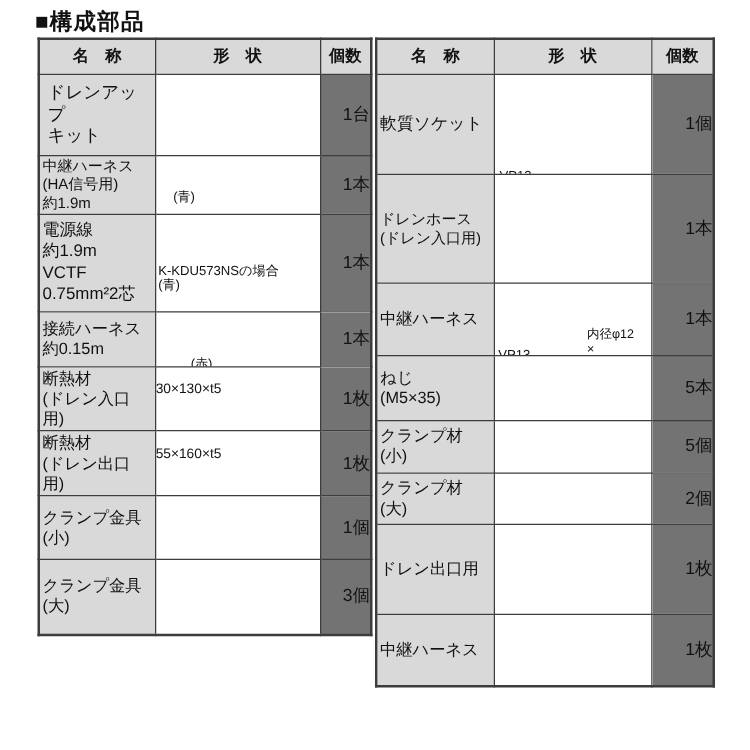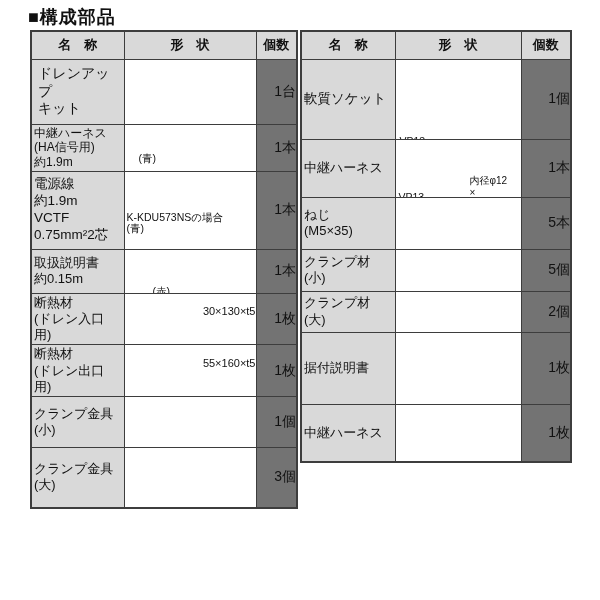--- a/index.html
+++ b/index.html
@@ -13,21 +13,21 @@
   th{background:#d9d9d9;font-size:13px;font-weight:bold;}
   td.name{background:#d9d9d9;white-space:pre-line;font-size:13px;line-height:1.25;padding:1px 2px;}
   td.name.big{font-size:13.5px;}
   td.name.left{text-align:left;padding-left:6px;font-size:14px;}
   td.name.sm{font-size:12px;line-height:1.2;margin-left:36px;}
   td.qty{background:#737373;text-align:right;font-size:14px;}
   td.shape{background:#fff;}
   .sb{position:relative;width:100%;height:100%;}
   .sb svg{position:absolute;left:0;top:0;width:100%;height:100%;display:block;}
   .lbl{position:absolute;font-size:10.5px;line-height:11px;white-space:nowrap;}
-  .dim{position:absolute;left:0;right:0;bottom:2px;text-align:right;font-size:11px;}
+  .dim{position:absolute;left:0;right:0;bottom:2px;text-align:left;font-size:11px;}
   .anno{position:absolute;right:1px;top:7px;width:50px;font-size:10px;line-height:12px;}
   .anno span{display:block;}
   svg path,svg polygon,svg rect,svg circle,svg ellipse,svg polyline{fill:none;stroke:#2e2e2e;stroke-width:1.2;}
   svg .fill{fill:#2e2e2e;stroke:none;}
 </style>
 </head>
 <body>
 
 <div class="page">
   <div class="title">■構成部品</div>
@@ -125,21 +125,21 @@
         </svg>
         <span class="lbl" style="left:2px;top:2px">K-KDU573NSの場合</span>
         <span class="lbl" style="left:2px;top:13px">(青)</span>
 
       </div>
           </td>
       <td class="qty">1本</td>
     </tr>
 
     <tr style="height:44px">
-      <td class="name">取扱説明書
+      <td class="name">接続ハーネス
 約0.15m</td>
       <td class="shape">
             <div class="sb">
         <svg viewBox="0 0 132 44">
           <polygon points="52,20 68,15 80,19 64,24"></polygon>
           <polygon points="52,20 52,28 64,32 64,24"></polygon>
           <polygon points="64,24 64,32 80,27 80,19"></polygon>
           <path d="M80,20 q14,-8 27,-6"></path>
           <path d="M80,22 q15,-6 27,-2"></path>
           <path d="M80,24 q16,-3 27,1"></path>
@@ -249,20 +249,35 @@
           <path d="M76,49 L82,51 L77,54"></path>
           <path d="M83,46 l2,9"></path>
         </svg>
         <span class="lbl" style="left:4px;top:37px">VP13</span>
 
       </div>
           </td>
       <td class="qty">1個</td>
     </tr>
 
+    <tr style="height:87px">
+      <td class="name sm">ドレンホース
+(ドレン入口用)</td>
+      <td class="shape">
+            <div class="sb">
+        <svg viewBox="0 0 126 87">
+          <path d="M76,13 L76,46 Q76,58 62,58 L34,58"></path>
+          <path d="M88,13 L88,50 Q88,70 62,70 L34,70"></path>
+          <ellipse cx="82" cy="13" rx="6" ry="3"></ellipse>
+          <ellipse cx="34" cy="64" rx="4" ry="6"></ellipse>
+        </svg>
+      </div>
+          </td>
+      <td class="qty">1本</td>
+    </tr>
 
     <tr style="height:58px">
       <td class="name">中継ハーネス</td>
       <td class="shape">
             <div class="sb">
         <svg viewBox="0 0 126 58">
           <rect x="30" y="21" width="22" height="16"></rect>
           <path d="M52,19 v20"></path>
           <rect x="55" y="19" width="5" height="22"></rect>
           <rect class="fill" x="55.5" y="13" width="4" height="6"></rect>
@@ -335,21 +350,21 @@
                   <rect x="11" y="28" width="9" height="9"></rect>
                   <rect x="13.5" y="30.5" width="4" height="4"></rect>
                 </g>
         </svg>
       </div>
           </td>
       <td class="qty">2個</td>
     </tr>
 
     <tr style="height:72px">
-      <td class="name">据付説明書</td>
+      <td class="name">ドレン出口用</td>
       <td class="shape">
             <div class="sb">
         <svg viewBox="0 0 126 72">
           <polygon points="46,12 68,9 70,50 48,55"></polygon>
           <polygon points="68,9 74,13 76,47 70,50"></polygon>
         </svg>
       </div>
           </td>
       <td class="qty">1枚</td>
     </tr>

